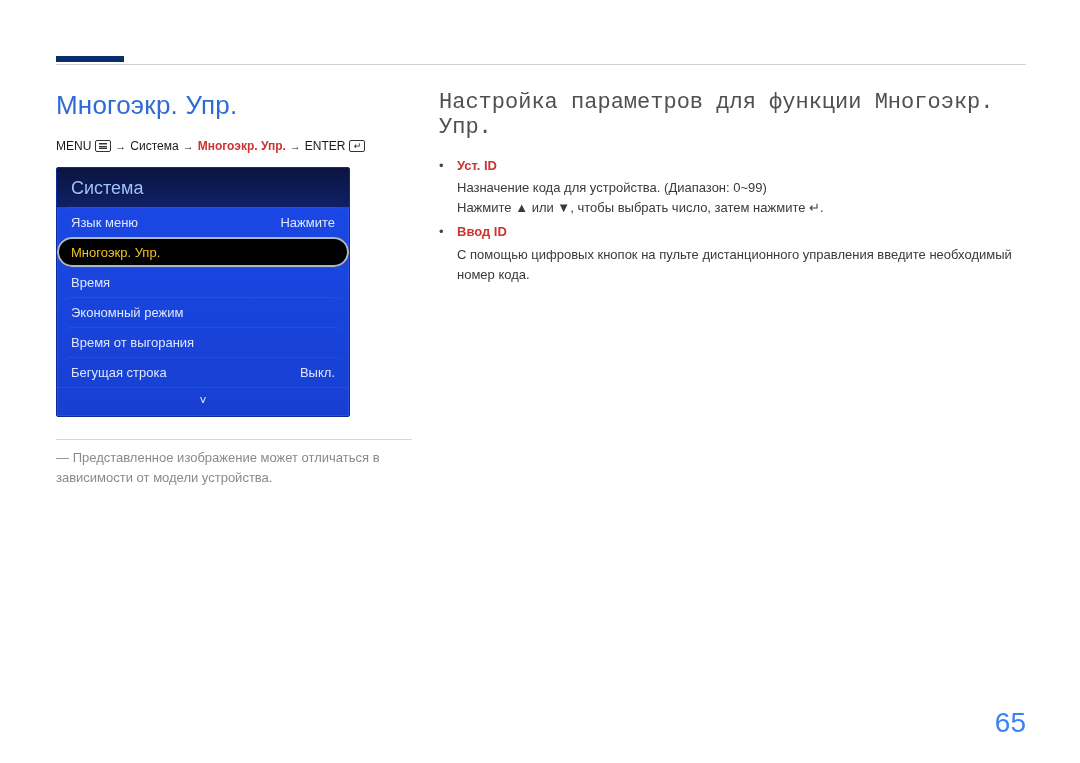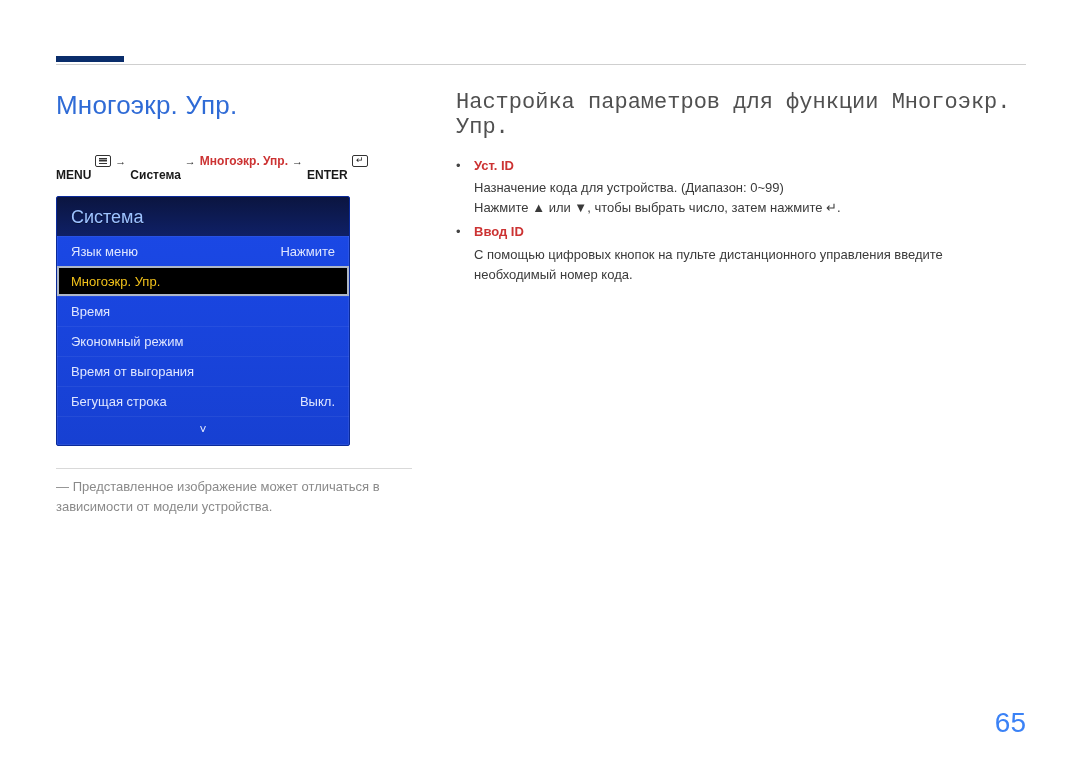--- a/index.html
+++ b/index.html
@@ -1,36 +1,36 @@
 <!DOCTYPE html>
 <html><head>
 <meta charset="utf-8">
 <style>
   * { box-sizing: border-box; margin: 0; padding: 0; }
   html, body { width: 1080px; height: 763px; font-family: Arial, Helvetica, sans-serif; background: #fff; color: #333; }
   .page { position: relative; width: 1080px; height: 763px; padding: 56px 54px 0 56px; }
   .topbar { position: relative; height: 12px; margin-bottom: 12px; }
   .top-tick { position: absolute; left: 0; top: 0; width: 68px; height: 6px; background: #0a2d6b; }
   .top-rule { position: absolute; left: 0; right: 0; top: 8px; height: 1px; background: #cfcfcf; }
-  .columns { display: flex; gap: 44px; margin-top: 22px; }
+  .columns { display: flex; gap: 27px; margin-top: 22px; }
   .left { width: 356px; flex-shrink: 0; }
   .right { flex: 1; }
   h1.section-title { font-size: 26px; font-weight: 400; color: #2f6bd6; margin-bottom: 18px; letter-spacing: .2px; }
   h1.right-title { font-size: 22px; font-weight: 400; color: #505050; margin-bottom: 16px; font-family: Liberation Mono, monospace; }
   .breadcrumb { font-size: 12px; color: #1a1a1a; display: flex; align-items: center; flex-wrap: wrap; gap: 4px; margin-bottom: 14px; }
-  .breadcrumb .bc-strong { font-weight: 700; margin-top: 29px; }
+  .breadcrumb .bc-strong { font-weight: 400; }
   .breadcrumb .bc-hl { font-weight: 700; color: #c33; }
   .i-box { display: inline-flex; align-items: center; justify-content: center; width: 16px; height: 12px; border: 1.5px solid #333; border-radius: 2px; font-size: 8px; line-height: 1; }
   .i-box.menu::before { content: ""; display: block; width: 8px; height: 6px; background: linear-gradient(#333,#333) 0 0/8px 1.5px no-repeat, linear-gradient(#333,#333) 0 2.5px/8px 1.5px no-repeat, linear-gradient(#333,#333) 0 5px/8px 1.5px no-repeat; }
   .i-box.enter::before { content: "↵"; font-size: 9px; }
   .arrow { font-size: 11px; }
 
   .osd { width: 294px; border-radius: 2px; overflow: hidden; background: linear-gradient(#1b49e8,#1740d2); border: 1px solid #0a2a9a; box-shadow: inset 0 0 0 1px rgba(255,255,255,.08); color: #e8ecff; font-size: 13px; }
   .osd-header { padding: 10px 14px 8px; font-size: 18px; color: #9dc2ff; background: linear-gradient(#0b1540,#0f2066); text-shadow: 0 1px 0 rgba(0,0,0,.4); }
-  .osd-row { display: flex; justify-content: space-between; align-items: center; padding: 7px 14px; border-top: 1px solid rgba(255,255,255,.06); }
+  .osd-row { display: flex; justify-content: space-between; align-items: center; padding: 7px 14px; border-top: 1px solid rgba(255,255,255,.06); border-radius: 15px; }
   .osd-row .label { color: #dfe6ff; }
   .osd-row .value { color: #dfe6ff; }
   .osd-row.selected { background: #000; position: relative; outline: 2px solid #aeb7c7; outline-offset: -2px; }
   .osd-row.selected .label { color: #f2c21a; font-weight: 500; }
   .osd-foot { display: flex; justify-content: center; padding: 6px 0 8px; border-top: 1px solid rgba(255,255,255,.06); color: #e8ecff; font-size: 12px; }
 
   .left-divider { margin-top: 22px; border-top: 1px solid #d9d9d9; width: 100%; }
   .caption { font-size: 13px; color: #8a8a8a; margin-top: 8px; line-height: 1.5; }
 
   .rlist { font-size: 13px; color: #3a3a3a; line-height: 1.55; }

